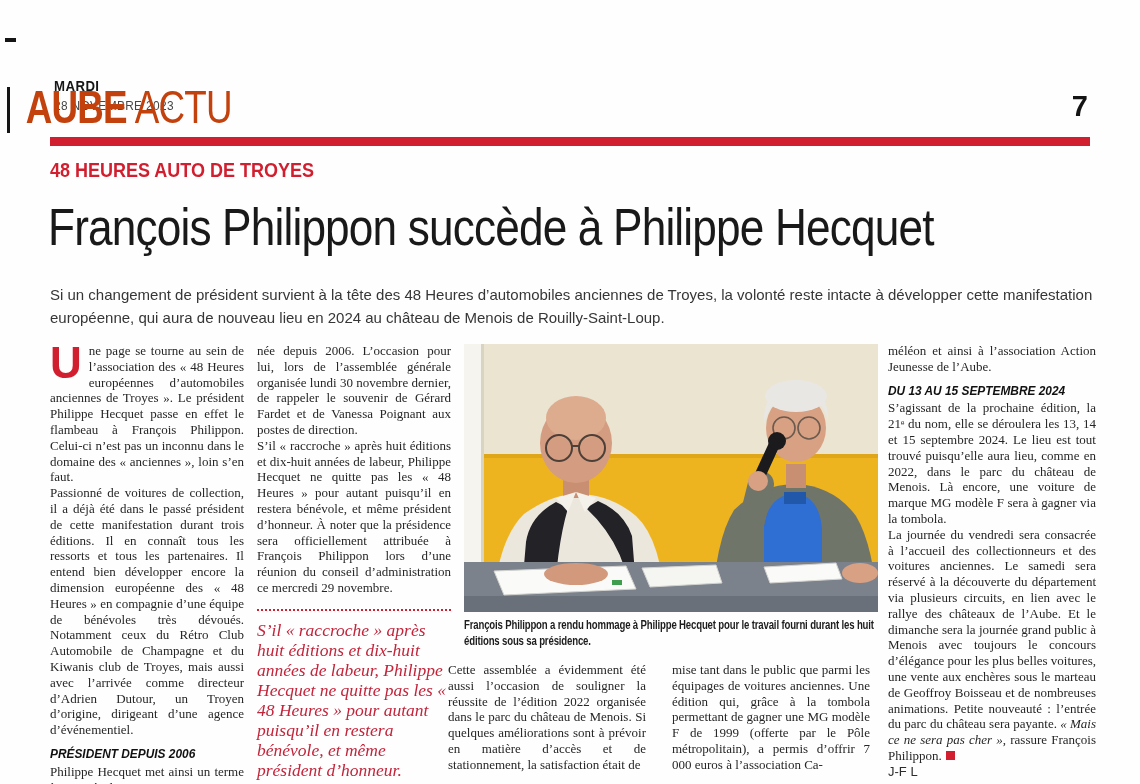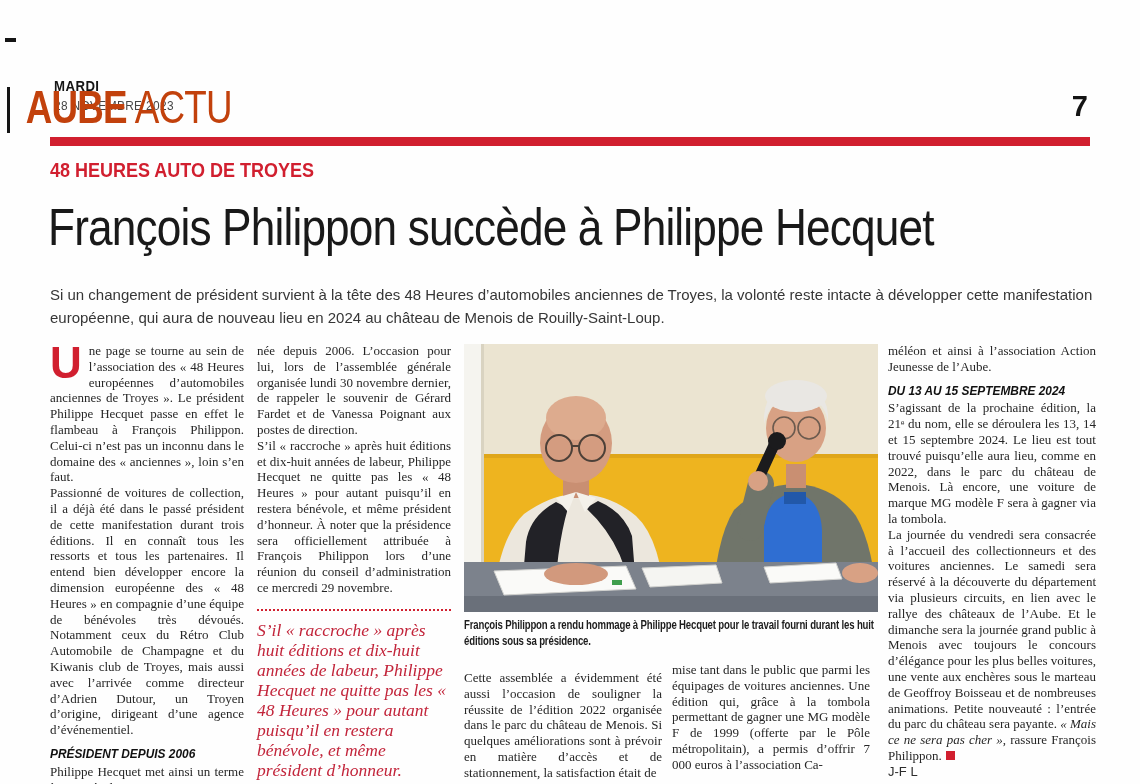--- a/index.html
+++ b/index.html
@@ -32,21 +32,21 @@
             transform:scaleX(.85);transform-origin:left;letter-spacing:-1px;}
   .lede{position:absolute;left:50px;top:283px;width:1048px;font-family:"Liberation Sans",sans-serif;
         font-size:15px;line-height:23px;color:#363636;}
 
   
   .col{position:absolute;top:343px;width:194px;font-size:13px;line-height:15.8px;
        text-align:justify;color:#262626;}
   .col p{margin:0;}
   .col-1{left:50px;}
   .col-2{left:257px;}
-  .col-3{left:464px;top:662px;width:198px;margin-top:8px;}
+  .col-3{left:448px;top:662px;width:198px;}
   .col-4{left:672px;top:662px;width:198px;}
   .col-5{left:888px;width:208px;}
   .dropcap{float:left;font-family:"Liberation Sans",sans-serif;font-weight:700;color:#d11f2f;
            font-size:44px;line-height:36px;padding:2px 7px 0 0;}
   .subhead{margin:9px 0 2px;font-family:"Liberation Sans",sans-serif;font-weight:700;
            font-size:13.5px;color:#111;text-align:left;line-height:1.1;font-style:italic;}
   .subhead span{display:inline-block;transform:scaleX(.88);transform-origin:left;letter-spacing:0;}
   .pull-quote{margin-top:13px;border-top:2px dotted #d11f2f;padding-top:9px;
               font-style:italic;color:#c2243a;font-size:17.5px;line-height:20px;text-align:left;}
   .quote-inline{font-style:italic;}

